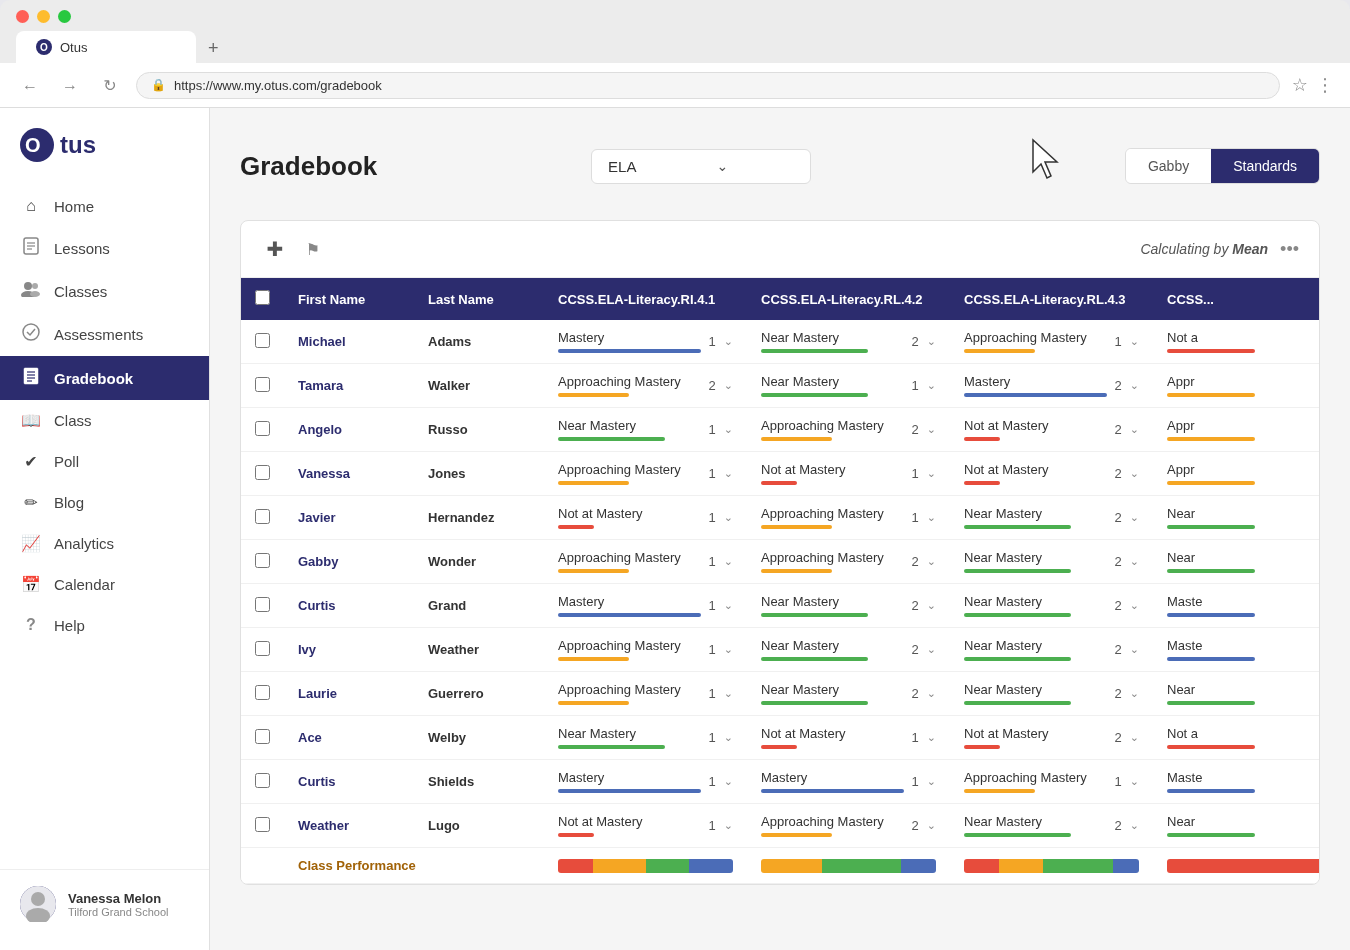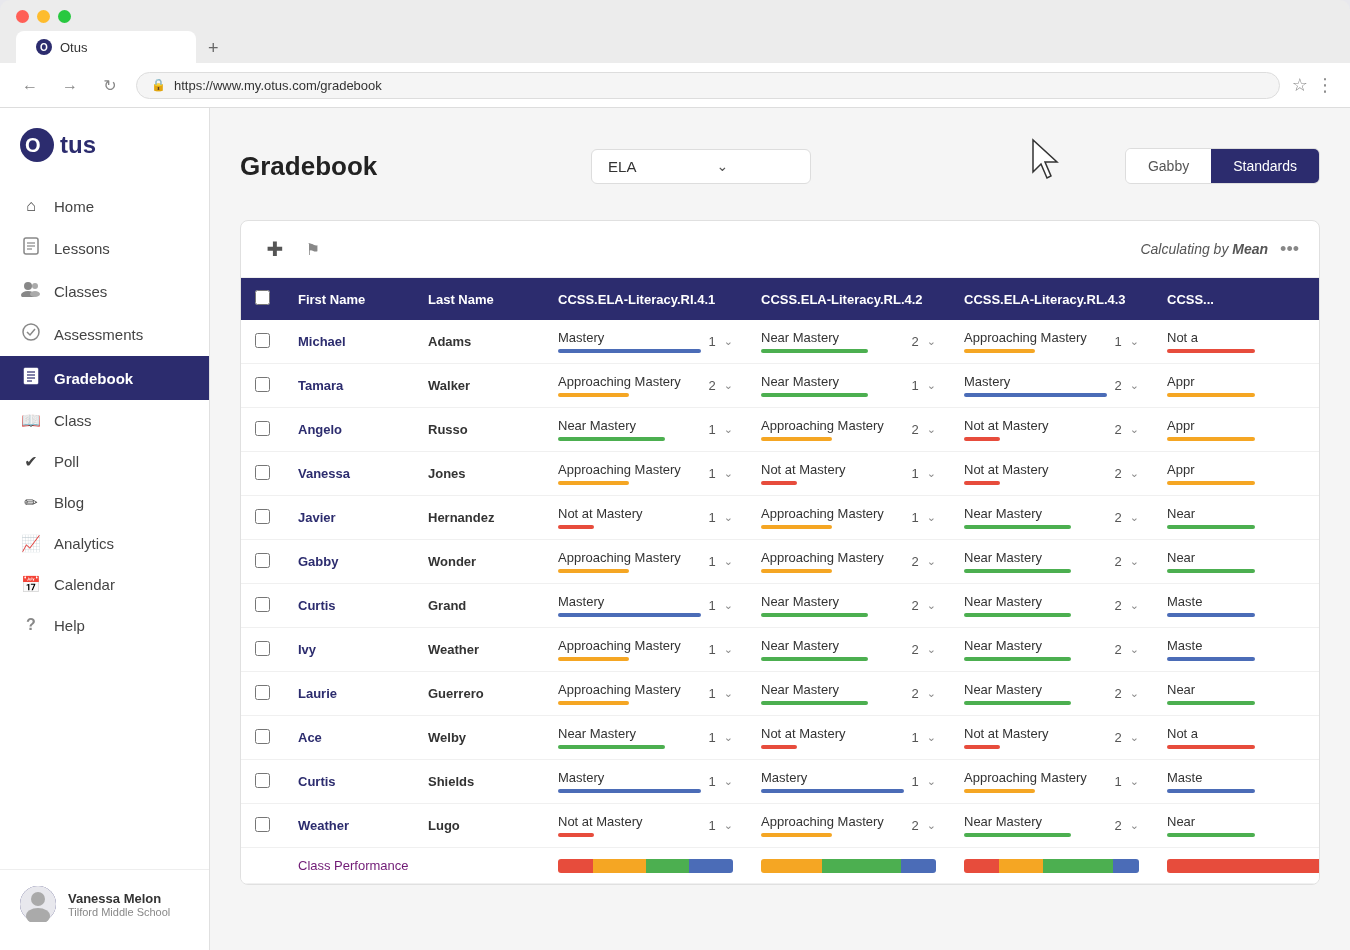--- a/index.html
+++ b/index.html
@@ -72,21 +72,21 @@
 
     
     .mastery-cell { display: flex; align-items: center; justify-content: space-between; }
     .mastery-info { flex: 1; }
     .mastery-label { font-size: 13px; color: #333; margin-bottom: 4px; }
     .mastery-bar { height: 4px; border-radius: 2px; width: 100%; }
     .mastery-count { font-size: 13px; color: #555; margin: 0 8px; }
     .mastery-chevron { color: #888; font-size: 11px; cursor: pointer; }
 
     
-    .class-perf-label { font-weight: 400; font-size: 13px; color: #701a75; }
+    .class-perf-label { font-weight: 700; font-size: 13px; color: #a16207; }
     .perf-bar-container { display: flex; height: 14px; border-radius: 3px; overflow: hidden; width: 175px; }
     .perf-seg { height: 100%; }
 
     
     .row-checkbox { width: 15px; height: 15px; cursor: pointer; }
     .header-checkbox { width: 15px; height: 15px; cursor: pointer; }
 
     
     ::-webkit-scrollbar { width: 8px; height: 8px; }
     ::-webkit-scrollbar-track { background: #f1f1f1; }
@@ -217,21 +217,21 @@
     <div class="sidebar-footer">
       <div class="avatar-circle">
         <svg width="36" height="36" viewBox="0 0 36 36">
             <circle cx="18" cy="18" r="18" fill="#e8e8ed"></circle>
             <circle cx="18" cy="13" r="7" fill="#aaa"></circle>
             <ellipse cx="18" cy="30" rx="12" ry="8" fill="#aaa"></ellipse>
           </svg>
       </div>
       <div class="footer-info">
         <div class="footer-name">Vanessa Melon</div>
-        <div class="footer-school">Tilford Middle School</div>
+        <div class="footer-school">Tilford Grand School</div>
       </div>
     </div>
   </aside>
 
   <main class="main-content">
     <div class="main-header">
       <h1 class="page-title">Gradebook</h1>
 
       <div style="flex:1; display:flex; justify-content:center;">
         <div class="subject-dropdown">

